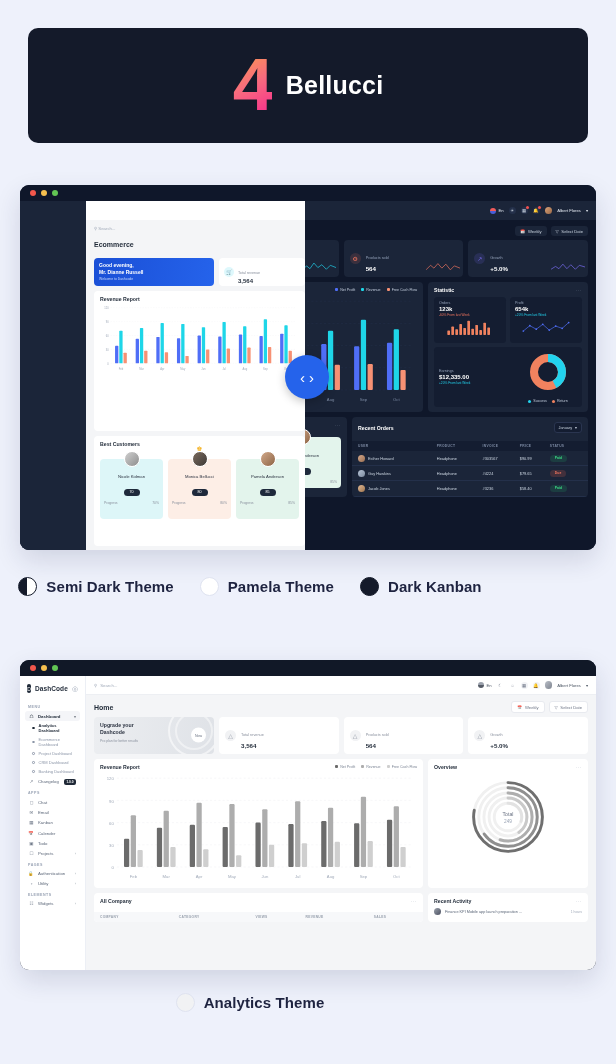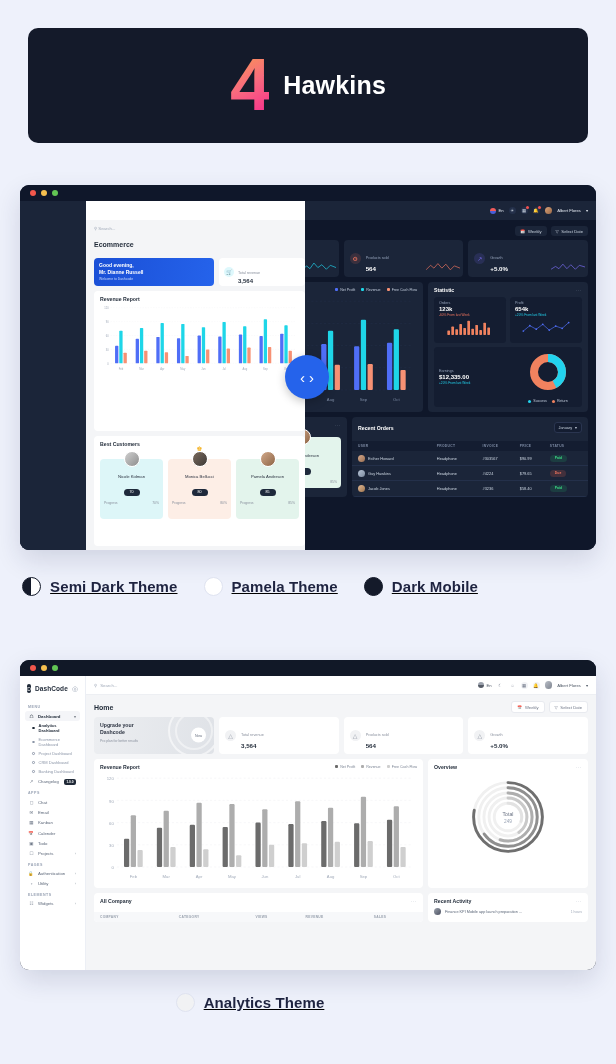--- a/index.html
+++ b/index.html
@@ -197,39 +197,39 @@
     justify-content: center; gap: 4px; color: #fff; font-size: 15px; z-index: 30;
     box-shadow: 0 3px 10px rgba(0,0,0,.22);
   }
   
   #lightmask {
     position: absolute; left: 20px; top: 201px; width: 285px; height: 349px;
     overflow: hidden; z-index: 20; border-bottom-left-radius: 9px;
   }
 
   
-  .themerow { position: absolute; width: 500px; display: flex; align-items: center; justify-content: center; gap: 26px; text-decoration: underline; }
+  .themerow { position: absolute; width: 500px; display: flex; align-items: center; justify-content: center; gap: 26px; }
   #theme-row-1 { top: 577px; }
   #theme-row-2 { top: 993px; }
   .theme-item { display: flex; align-items: center; gap: 9px; }
   .theme-name { font-size: 15px; font-weight: 700; color: #1e2340; letter-spacing: .1px; }
   .swatch { width: 19px; height: 19px; border-radius: 50%; border: 1px solid #dfe3f0; }
   .sw-semi { background: linear-gradient(90deg,#141a2a 50%,#ffffff 50%); border-color:#141a2a; }
   .sw-light { background: #ffffff; }
   .sw-dark { background: #141a2a; border-color:#141a2a; }
   .sw-mono { background: #f1f2f4; }
 </style>
 </head>
 <body>
 
 <div class="banner">
   <div class="banner-inner">
     <div class="banner-num">4</div>
     <div class="banner-text">
-      <div>Hawkins</div>
+      <div>Bellucci</div>
     </div>
   </div>
 </div>
 
 <div class="window" id="window-dark">
   <div class="titlebar">
     <span class="dot r"></span>
     <span class="dot y"></span>
     <span class="dot g"></span>
   </div>
@@ -763,21 +763,21 @@
   <div class="theme-item">
     <span class="swatch sw-semi"></span>
     <span class="theme-name">Semi Dark Theme</span>
   </div>
   <div class="theme-item">
     <span class="swatch sw-light"></span>
     <span class="theme-name">Pamela Theme</span>
   </div>
   <div class="theme-item">
     <span class="swatch sw-dark"></span>
-    <span class="theme-name">Dark Mobile</span>
+    <span class="theme-name">Dark Kanban</span>
   </div>
 </div>
 
 <div class="window" id="window-mono">
   <div class="titlebar">
     <span class="dot r"></span>
     <span class="dot y"></span>
     <span class="dot g"></span>
   </div>
   <div class="wbody">

